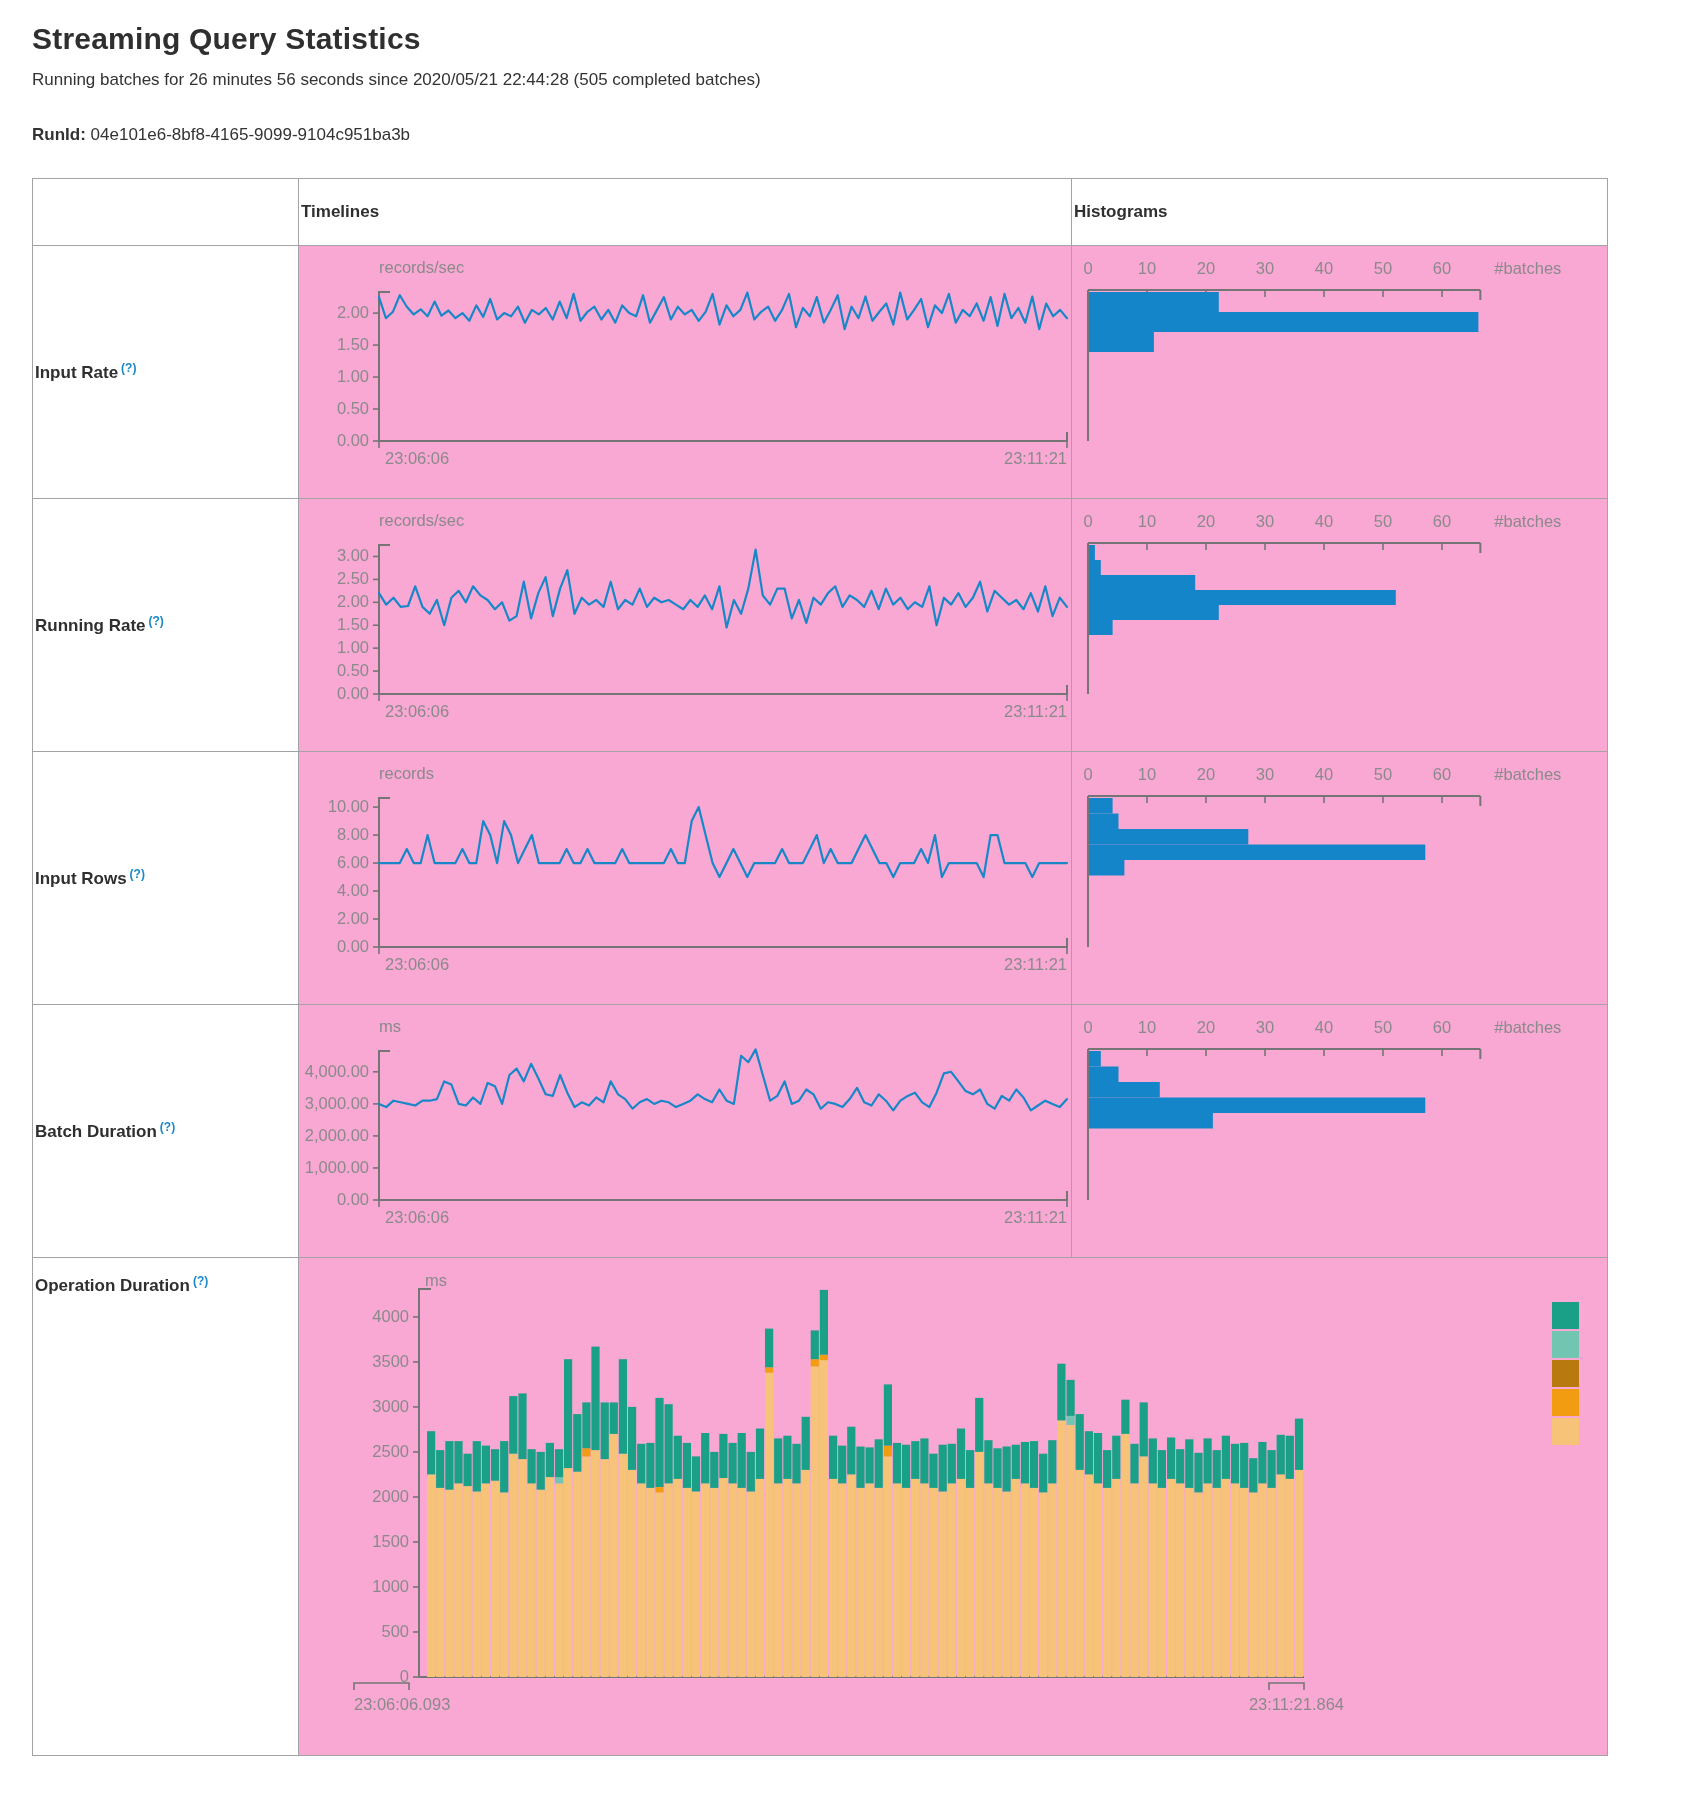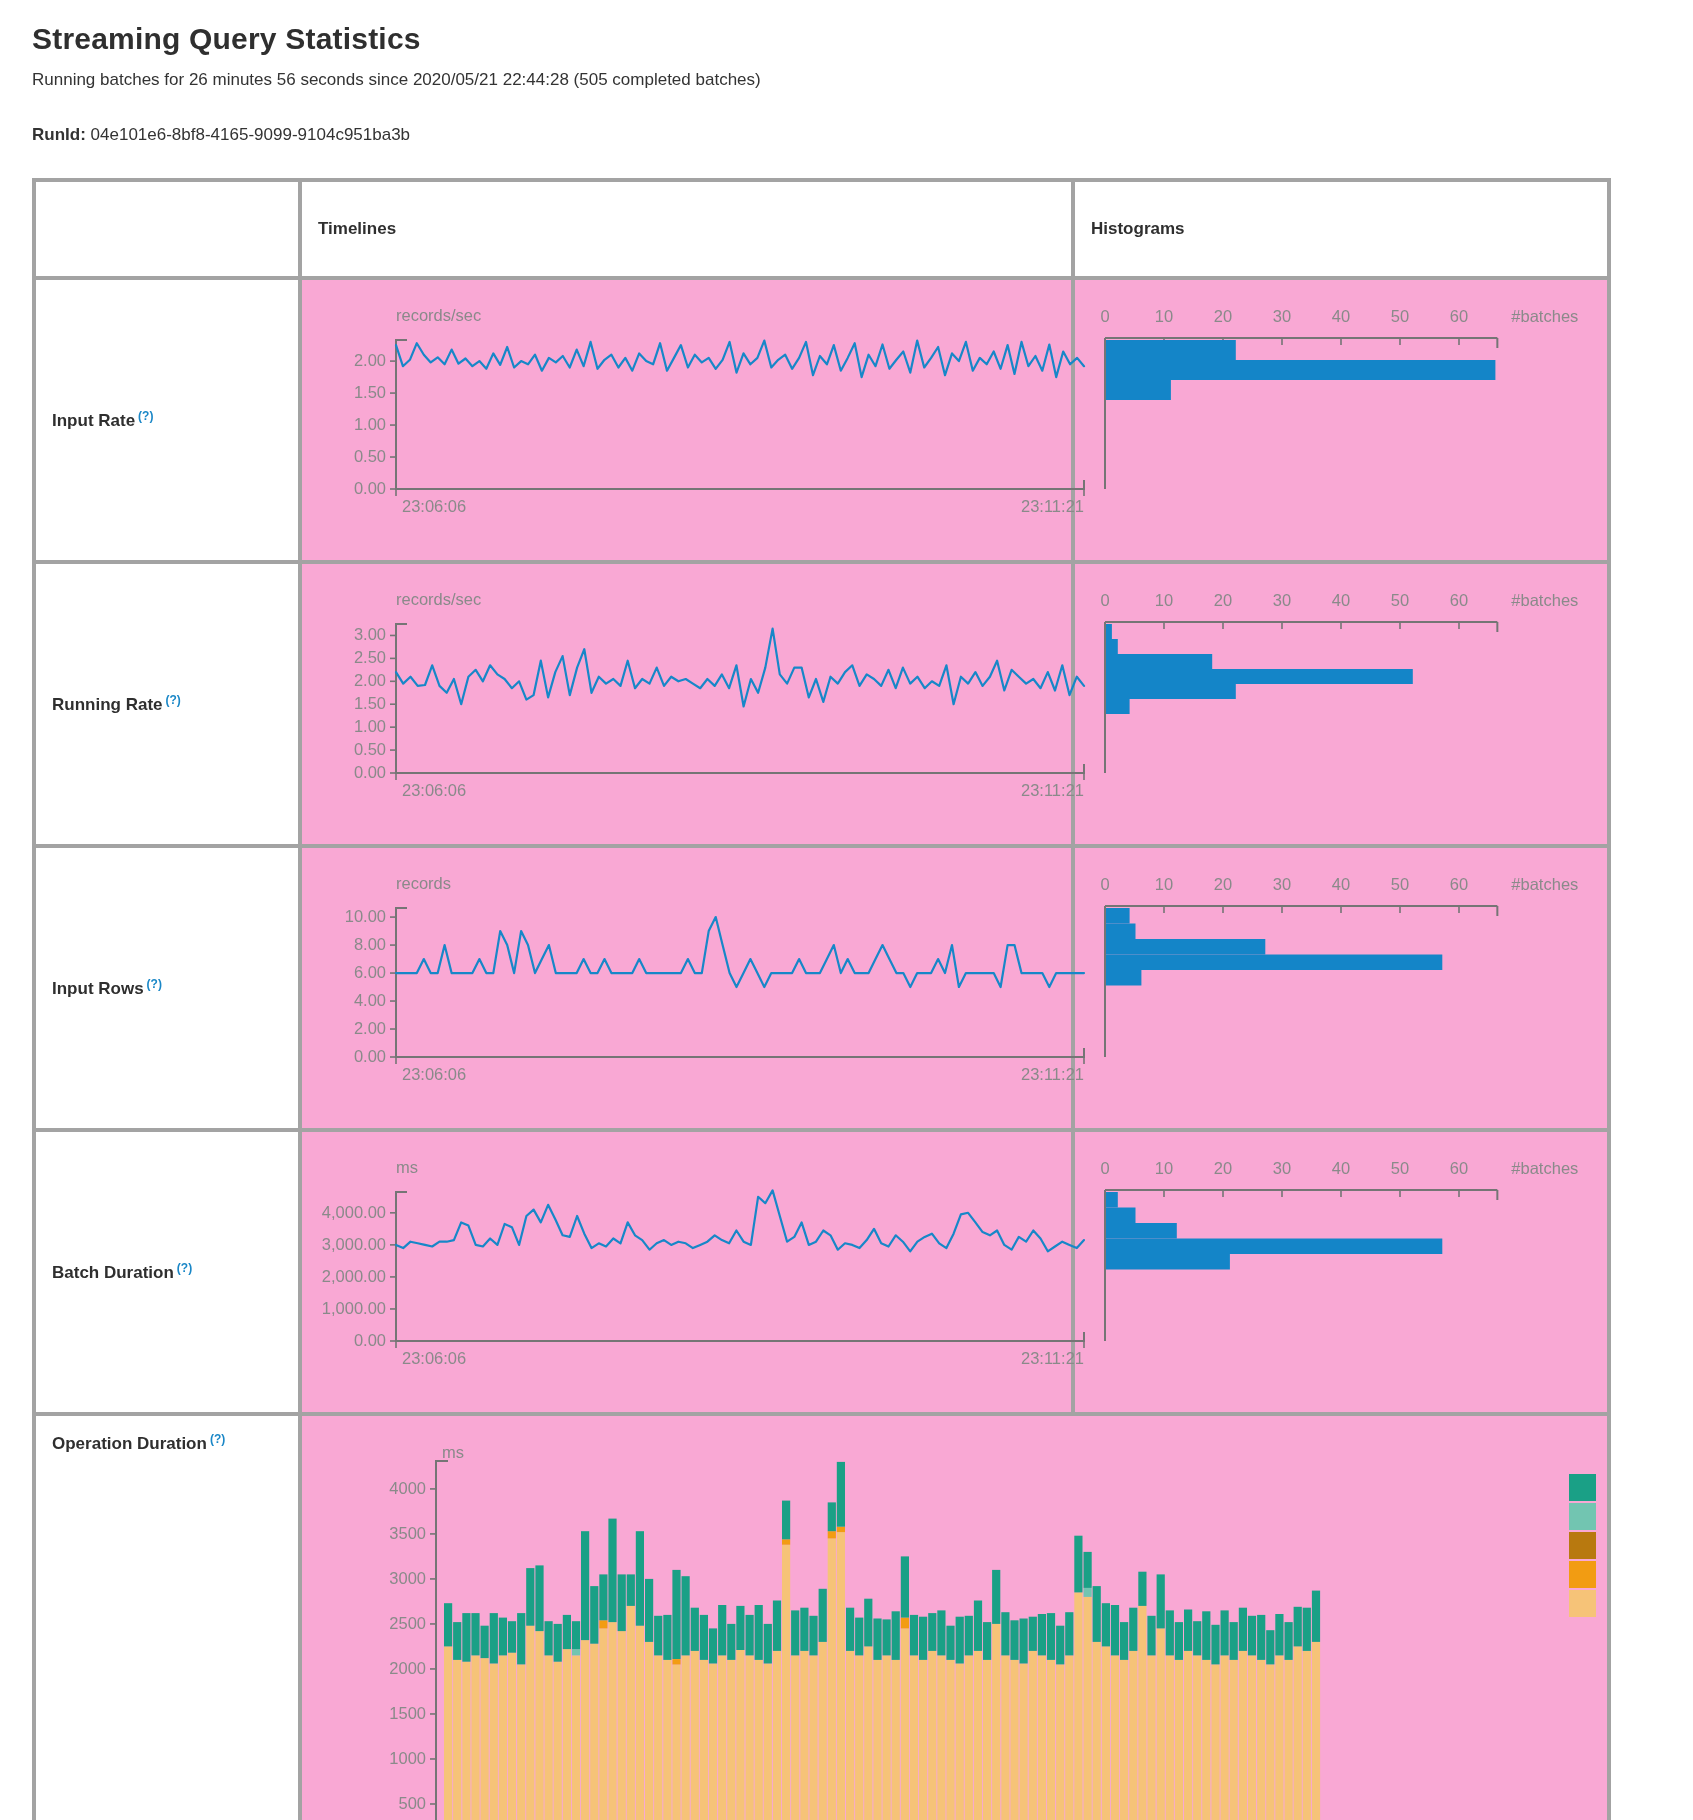--- a/index.html
+++ b/index.html
@@ -5,21 +5,21 @@
   html,body{margin:0;padding:0;background:#fff;color:#333;
     font-family:"Liberation Sans","DejaVu Sans",sans-serif;}
   .page{width:1352px;min-height:1820px;box-sizing:border-box;padding:22px 0 0 16px;margin-left:16px;}
   h1{margin:0;font-size:30px;font-weight:700;color:#2f2f2f;letter-spacing:0.2px;}
   .subtitle{margin:14px 0 0 0;font-size:17px;color:#333;}
   .subtitle b{font-weight:400;}
   .meta{margin-top:30px;font-size:17px;line-height:30px;}
   .meta b{font-weight:700;}
   table.stats{border-collapse:collapse;table-layout:fixed;width:1575px;margin-top:28px;
     border:1px solid #dcdee0;}
-  table.stats th,table.stats td{border:4px solid #a3a3a3;padding:16px;}
+  table.stats th,table.stats td{border:1px solid #a3a3a3;padding:2px;}
   th.hdr{height:62px;text-align:left;font-size:17px;font-weight:700;color:#2f2f2f;
     padding-left:12px;vertical-align:middle;}
   td.label-cell{vertical-align:middle;padding-left:14px;}
   td.label-cell.top{vertical-align:top;padding-top:16px;}
   .metric-label{font-size:17px;font-weight:700;color:#2f2f2f;}
   sup.help{color:#1a87c7;font-size:12px;font-weight:700;margin-left:3px;cursor:pointer;}
   td.chart-cell{vertical-align:top;background:#f9a8d4;}
   svg.chart{display:block;}
   svg text{font-family:"Liberation Sans","DejaVu Sans",sans-serif;}
 </style>

